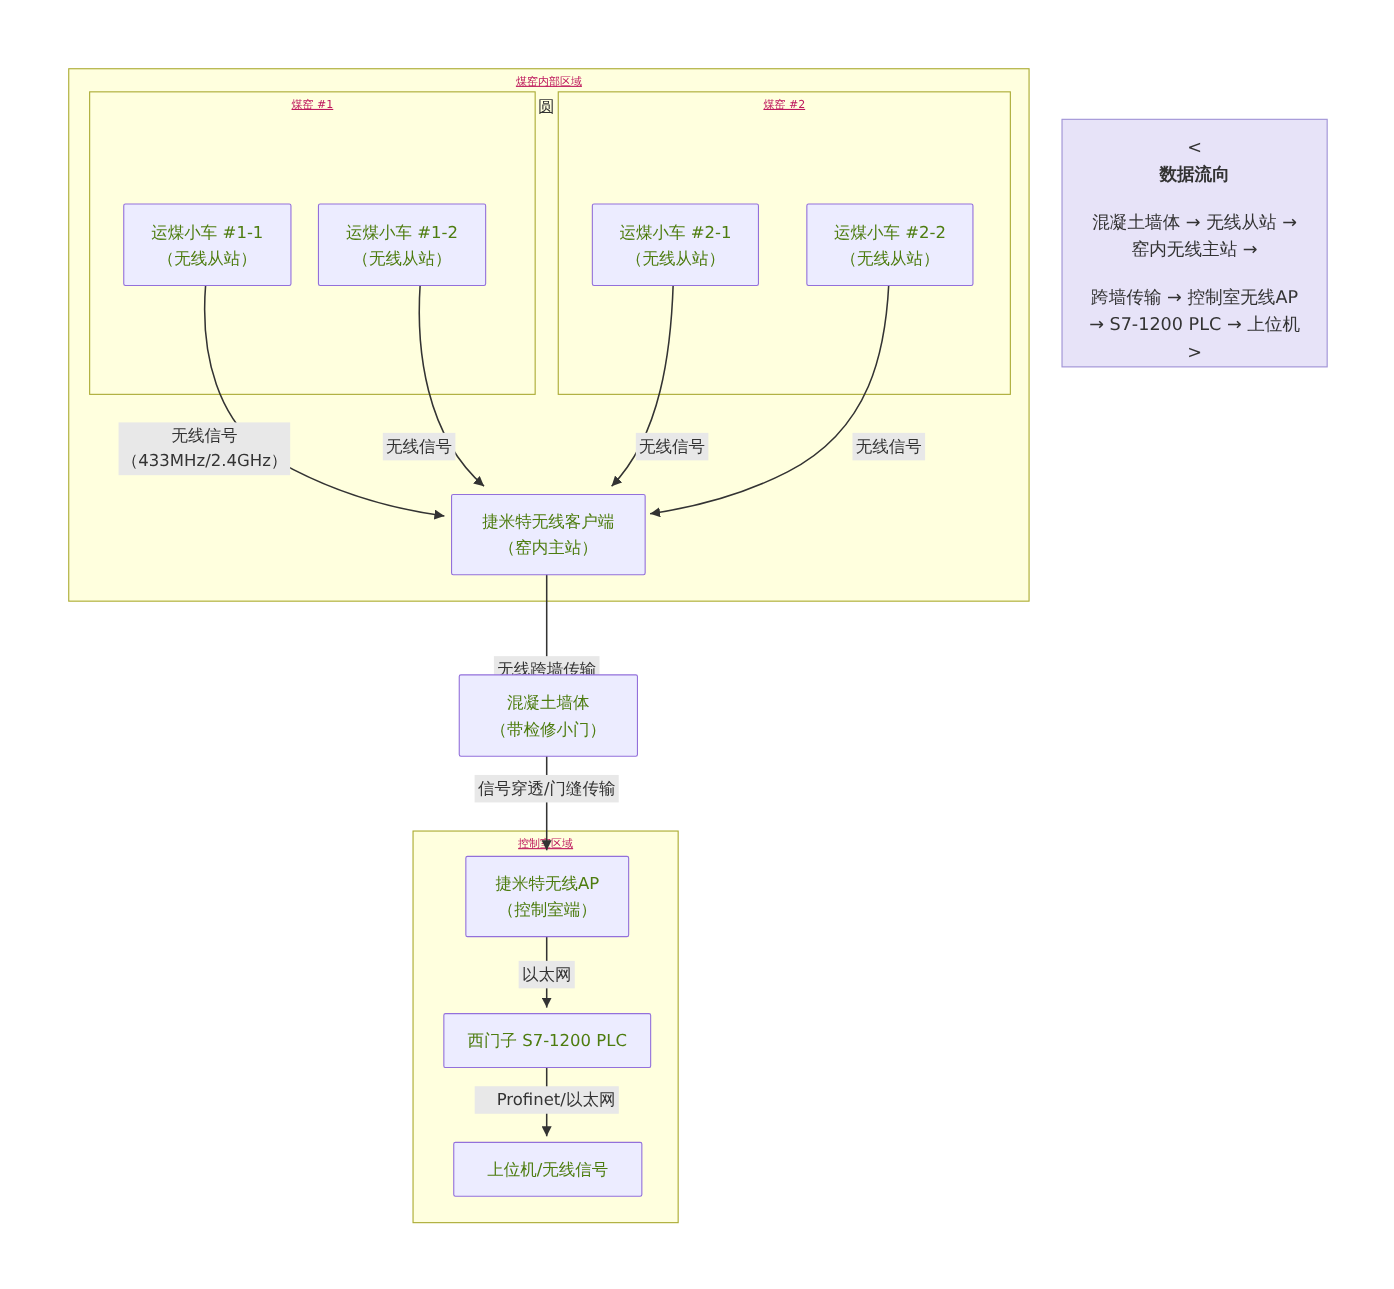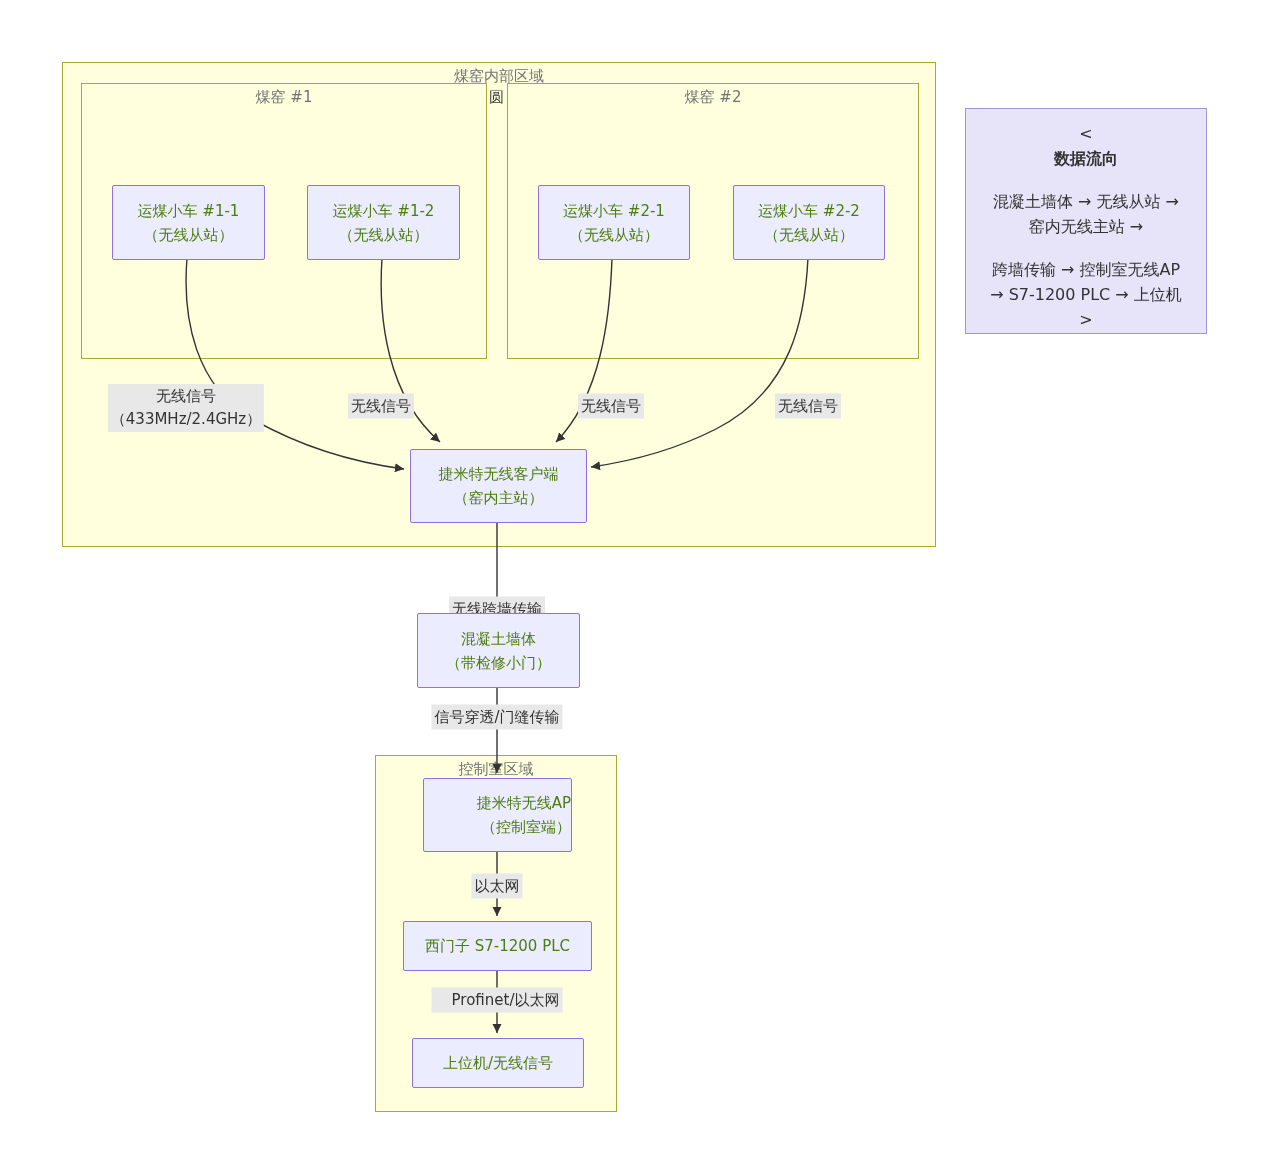--- a/index.html
+++ b/index.html
@@ -2,21 +2,21 @@
 <html><head>
 <meta charset="utf-8">
 <style>
   html, body { margin: 0; padding: 0; background: #ffffff; }
   body { font-family: "DejaVu Sans", "Liberation Sans", sans-serif; color: #333333; }
   #canvas { position: relative; width: 1267px; height: 1172px; background: #ffffff; overflow: hidden; }
 
   
   .region { position: absolute; background: #ffffde; border: 1px solid #aaaa33; z-index: 1; }
   .region-title { position: absolute; top: 4px; left: 0; width: 100%; text-align: center;
-                  font-size: 15px; color: #737373; z-index: 1; }
+                  font-size: 10px; color: #be185d; z-index: 1; text-decoration: underline; }
 
   
   #edges { position: absolute; left: 0; top: 0; z-index: 2; }
 
   
   .node { position: absolute; background: #ECECFF; border: 1px solid #9370DB; border-radius: 2px;
           display: flex; flex-direction: column; align-items: center; justify-content: center;
           font-size: 15px; line-height: 24px; color: #4d7c0f; text-align: center; z-index: 4; }
 
   
@@ -86,41 +86,41 @@
   <div class="elabel" style="left:808px; top:406px;">无线信号</div>
   <div class="elabel" style="left:497px; top:609px;">无线跨墙传输</div>
   <div class="elabel" style="left:497px; top:717px;">信号穿透/门缝传输</div>
   <div class="elabel" style="left:497px; top:886px;">以太网</div>
   <div class="elabel" style="left:497px; top:1000px;padding-left:20px;">Profinet/以太网</div>
 
   <div class="node" style="left:112px; top:185px; width:151px; height:73px;">
     <span>运煤小车 #1-1</span>
     <span>（无线从站）</span>
   </div>
-  <div class="node" style="left:307px; top:185px; width:151px; height:73px;">
+  <div class="node" style="left:289px; top:185px; width:151px; height:73px;">
     <span>运煤小车 #1-2</span>
     <span>（无线从站）</span>
   </div>
   <div class="node" style="left:538px; top:185px; width:150px; height:73px;">
     <span>运煤小车 #2-1</span>
     <span>（无线从站）</span>
   </div>
   <div class="node" style="left:733px; top:185px; width:150px; height:73px;">
     <span>运煤小车 #2-2</span>
     <span>（无线从站）</span>
   </div>
   <div class="node" style="left:410px; top:449px; width:175px; height:72px;">
     <span>捷米特无线客户端</span>
     <span>（窑内主站）</span>
   </div>
   <div class="node" style="left:417px; top:613px; width:161px; height:73px;">
     <span>混凝土墙体</span>
     <span>（带检修小门）</span>
   </div>
-  <div class="node" style="left:423px; top:778px; width:147px; height:72px;align-items:flex-end;">
+  <div class="node" style="left:423px; top:778px; width:147px; height:72px;">
     <span>捷米特无线AP</span>
     <span>（控制室端）</span>
   </div>
   <div class="node" style="left:403px; top:921px; width:187px; height:48px;">
     <span>西门子 S7-1200 PLC</span>
   </div>
   <div class="node" style="left:412px; top:1038px; width:170px; height:48px;">
     <span>上位机/无线信号</span>
   </div>
 

